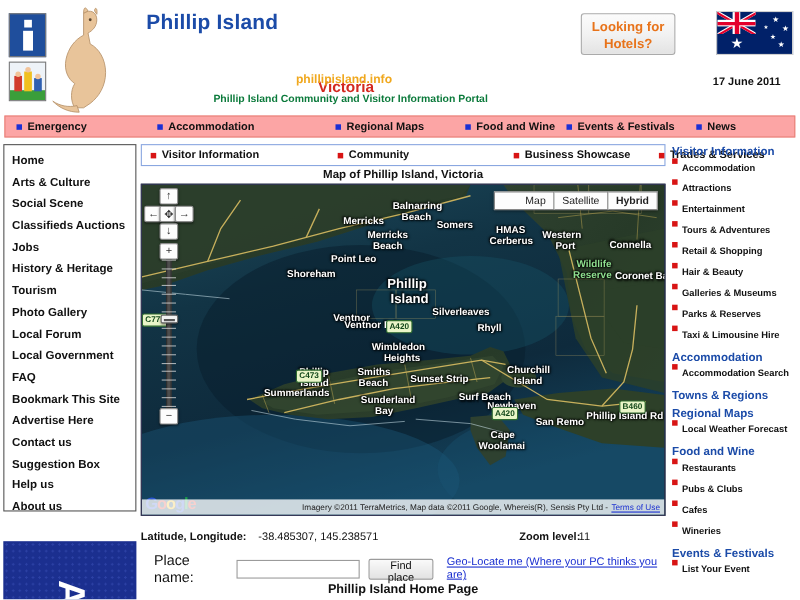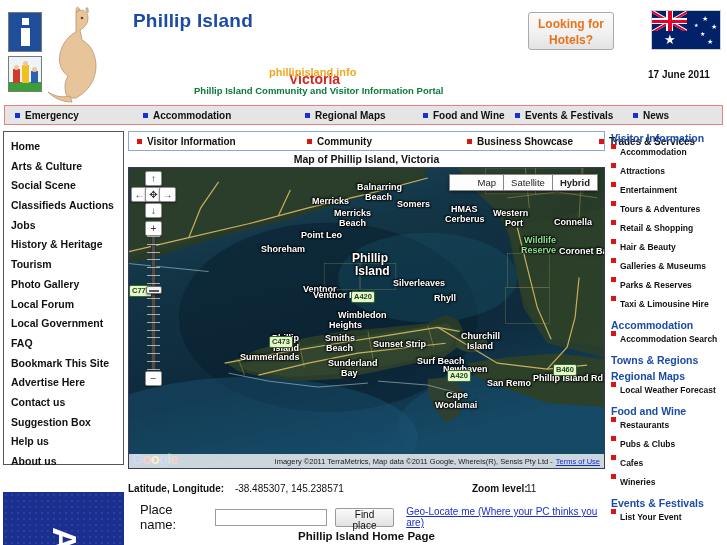--- a/index.html
+++ b/index.html
@@ -89,21 +89,21 @@
   .flag .uj .ch2 { position:absolute; left:0; top:8.5px; width:35px; height:3px; background:#E4002B; }
   .star { position: absolute; color: #fff; line-height: 1; }
   .date-text {
     position: absolute; left: 648px; top: 69px;
     font-size: 10px; font-weight: bold; color: #111;
   }
 
   
   #topnav {
     position: absolute; left: 4px; top: 105px; width: 719px; height: 20px;
-    border: 1px solid #e8827a; background: #e5e5e5;
+    border: 1px solid #e8827a; background: #fca5a5;
     display: flex; align-items: center;
   }
   .tn-item {
     display: flex; align-items: center; font-size: 10px; font-weight: bold;
     color: #111; cursor: pointer; white-space: nowrap;
   }
   .tn-bullet { width: 5px; height: 5px; background: #1b2fd4; margin-right: 5px; flex: none; }
 
   
   #leftbar {
@@ -478,21 +478,21 @@
         <div class="mlabel green" style="left: 395px; top: 67px;">Wildlife</div>
         <div class="mlabel green" style="left: 392px; top: 77px;">Reserve</div>
         <div class="mlabel " style="left: 425px; top: 49px;">Connella</div>
         <div class="mlabel " style="left: 430px; top: 78px;">Coronet Bay</div>
         <div class="mlabel big" style="left: 223px; top: 85px;">Phillip</div>
         <div class="mlabel big" style="left: 226px; top: 98px;">Island</div>
         <div class="mlabel " style="left: 264px; top: 110px;">Silverleaves</div>
         <div class="mlabel " style="left: 174px; top: 116px;">Ventnor</div>
         <div class="mlabel " style="left: 305px; top: 125px;">Rhyll</div>
         <div class="mlabel " style="left: 209px; top: 142px;">Wimbledon</div>
-        <div class="mlabel " style="left: 200px; top: 152px;">Heights</div>
+        <div class="mlabel " style="left: 220px; top: 152px;">Heights</div>
         <div class="mlabel " style="left: 143px; top: 165px;">Phillip</div>
         <div class="mlabel " style="left: 144px; top: 175px;">Island</div>
         <div class="mlabel " style="left: 196px; top: 165px;">Smiths</div>
         <div class="mlabel " style="left: 197px; top: 175px;">Beach</div>
         <div class="mlabel " style="left: 244px; top: 171px;">Sunset Strip</div>
         <div class="mlabel " style="left: 332px; top: 163px;">Churchill</div>
         <div class="mlabel " style="left: 338px; top: 173px;">Island</div>
         <div class="mlabel " style="left: 111px; top: 184px;">Summerlands</div>
         <div class="mlabel " style="left: 199px; top: 190px;">Sunderland</div>
         <div class="mlabel " style="left: 212px; top: 200px;">Bay</div>
@@ -502,21 +502,21 @@
         <div class="mlabel " style="left: 317px; top: 222px;">Cape</div>
         <div class="mlabel " style="left: 306px; top: 232px;">Woolamai</div>
         <div class="mlabel " style="left: 184px; top: 122px;">Ventnor Rd</div>
         <div class="mlabel " style="left: 404px; top: 205px;">Phillip Island Rd</div>
       </div>
     <div id="map-shields">
         <div class="shield" style="left: 0px; top: 117px;">C777</div>
         <div class="shield" style="left: 140px; top: 168px;">C473</div>
         <div class="shield" style="left: 222px; top: 123px;">A420</div>
         <div class="shield" style="left: 318px; top: 202px;">A420</div>
-        <div class="shield" style="left: 424px; top: 196px; text-align: center;">B460</div>
+        <div class="shield" style="left: 434px; top: 196px; text-align: center;">B460</div>
       </div>
 
     <div class="ctrl-btn" id="pan-up">↑</div>
     <div class="ctrl-btn" id="pan-left">←</div>
     <div class="ctrl-btn" id="pan-ctr">✥</div>
     <div class="ctrl-btn" id="pan-right">→</div>
     <div class="ctrl-btn" id="pan-down">↓</div>
     <div class="ctrl-btn" id="zoom-in">+</div>
     <div id="zoom-track"></div>
     <div id="zoom-ticks">

